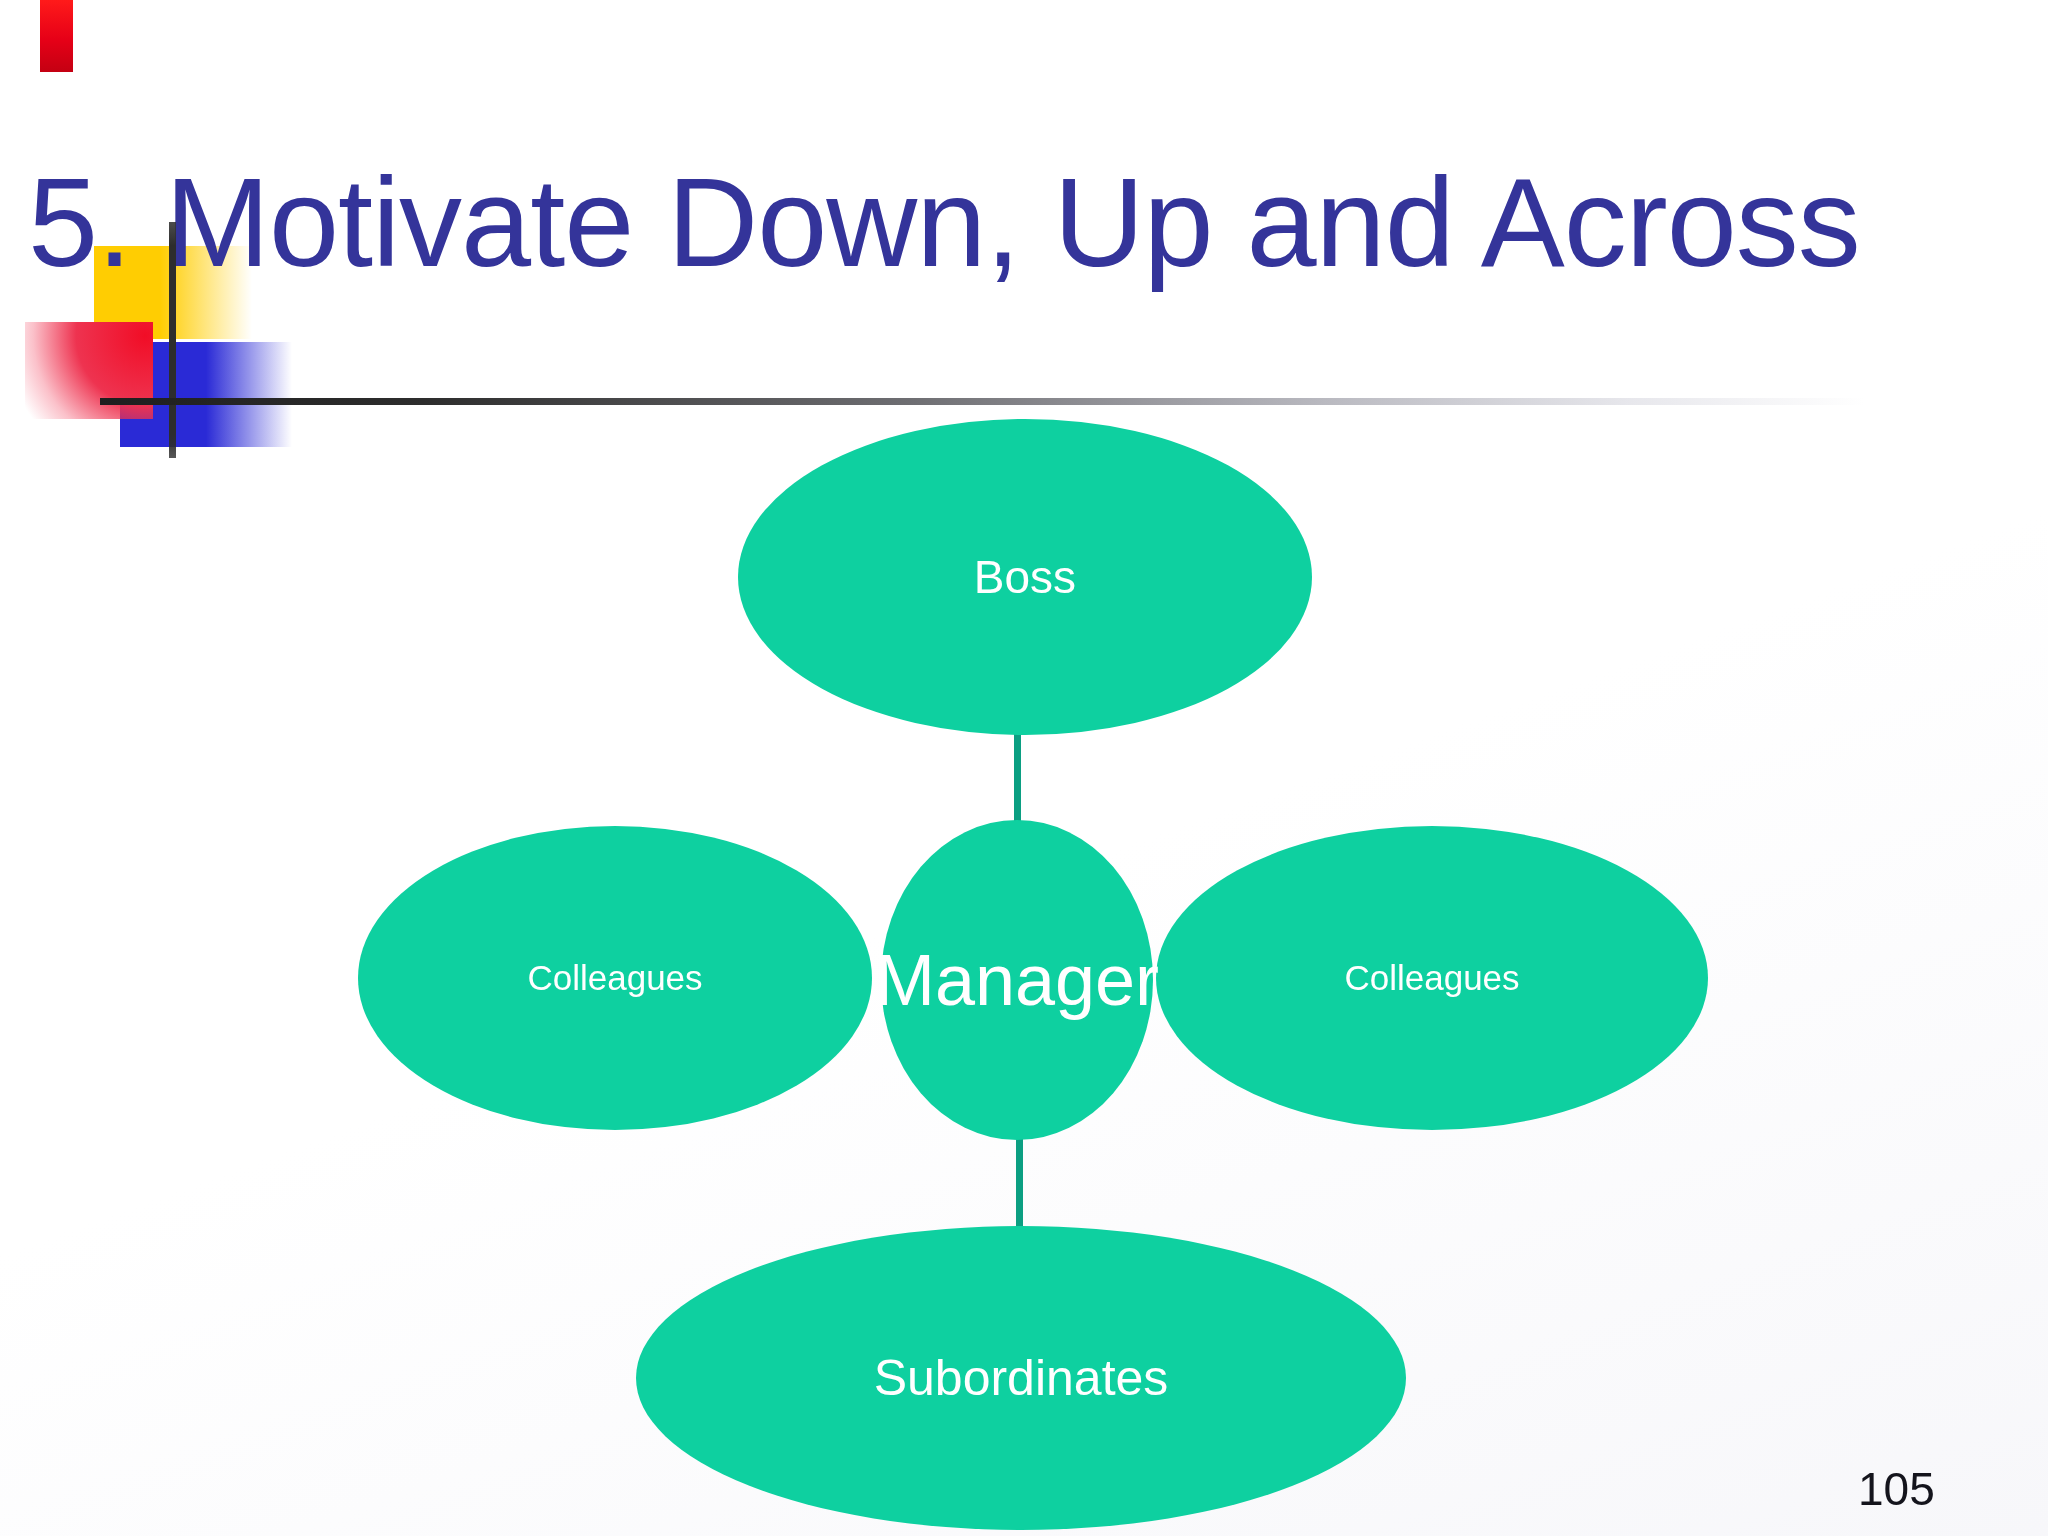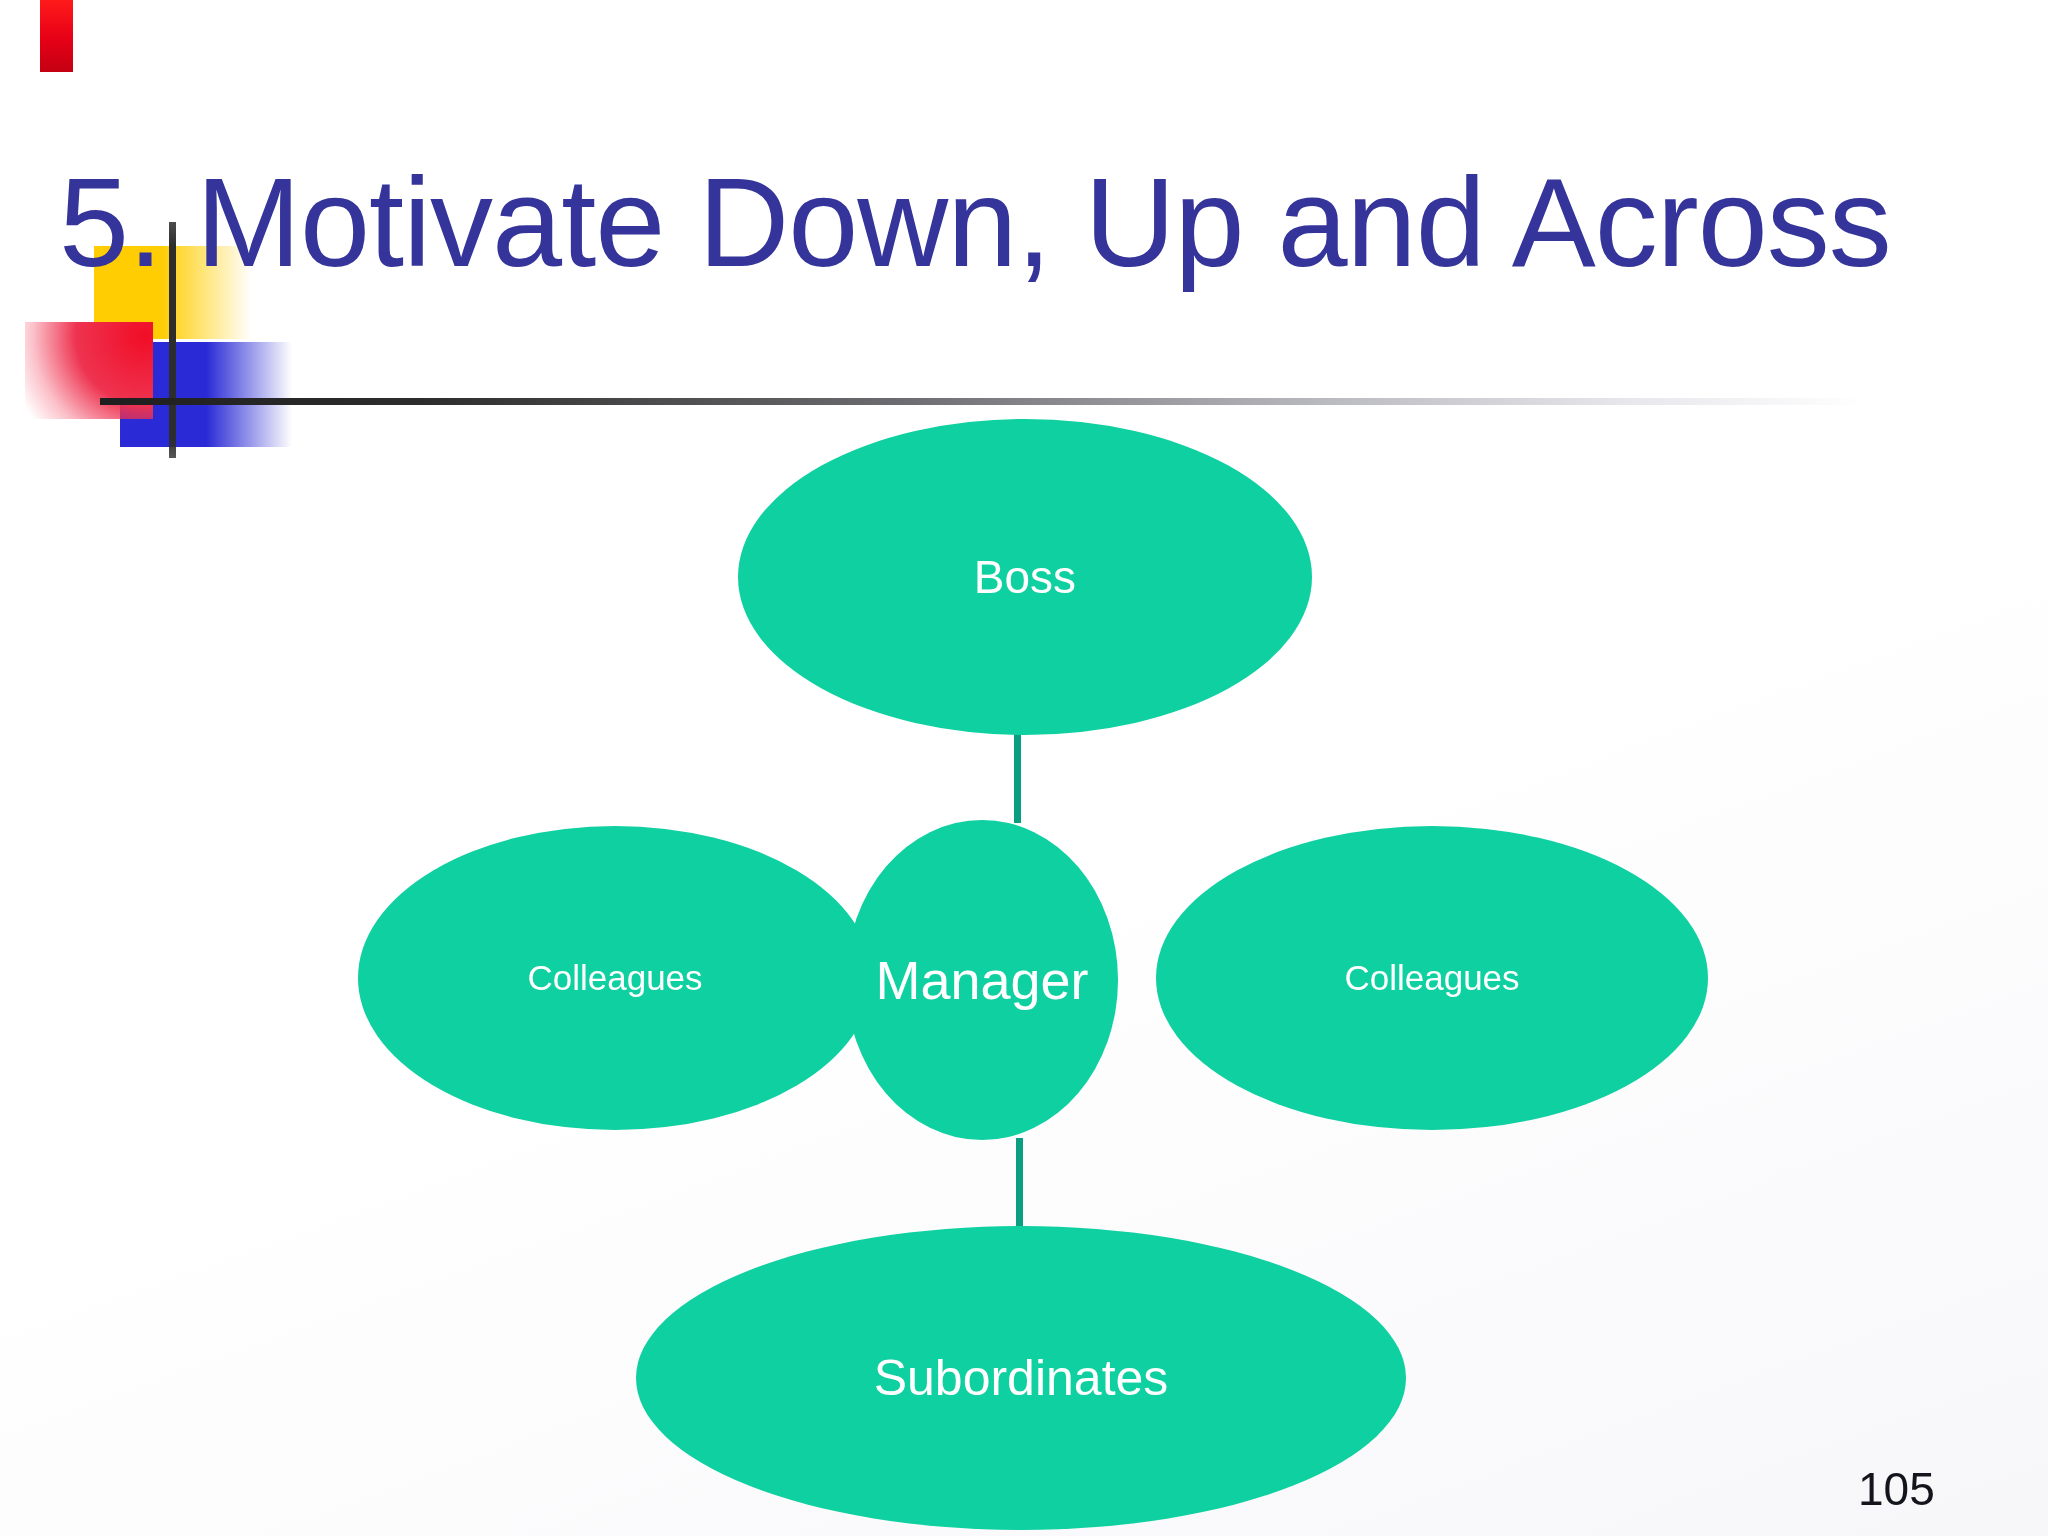--- a/index.html
+++ b/index.html
@@ -33,32 +33,32 @@
     background:linear-gradient(180deg,rgba(45,45,45,.85) 0%,#2d2d2d 10%,#2d2d2d 90%,rgba(45,45,45,.8) 100%);
   }
   .crosshair-h{
     position:absolute;left:100px;top:398px;width:1800px;height:7px;z-index:5;
     background:linear-gradient(90deg,#1f1f1f 0%,#2d2d2d 18%,#6e6e72 45%,#b9b9c0 68%,#e7e7ec 85%,rgba(255,255,255,0) 98%);
   }
   
   .slide-title{
     position:absolute;left:28px;top:160px;z-index:4;
     font-size:126px;line-height:1;letter-spacing:-1px;
-    color:#34349a;white-space:nowrap;margin-left:31px;
+    color:#34349a;white-space:nowrap;
   }
   
   .node{
     position:absolute;z-index:6;
     background:#0ed0a0;border-radius:50%;
     display:flex;align-items:center;justify-content:center;
     color:#ffffff;text-align:center;
   }
   .node-boss       {left:738px; top:419px; width:574px;height:316px;font-size:46px;}
   .node-col-left   {left:358px; top:826px; width:514px;height:304px;font-size:35px;}
-  .node-manager    {left:846px; top:820px; width:272px;height:320px;font-size:54px;z-index:7;}
+  .node-manager    {left:881px; top:820px; width:272px;height:320px;font-size:72px;z-index:7;}
   .node-col-right  {left:1156px;top:826px; width:552px;height:304px;font-size:35px;}
   .node-subs       {left:636px; top:1226px;width:770px;height:304px;font-size:50px;}
   .connector{
     position:absolute;width:7px;background:#0b9f82;z-index:5;
   }
   .connector-top   {left:1014px;top:733px; height:90px;}
   .connector-bottom{left:1016px;top:1138px;height:90px;}
   
   .page-number{
     position:absolute;left:1858px;top:1466px;z-index:4;

